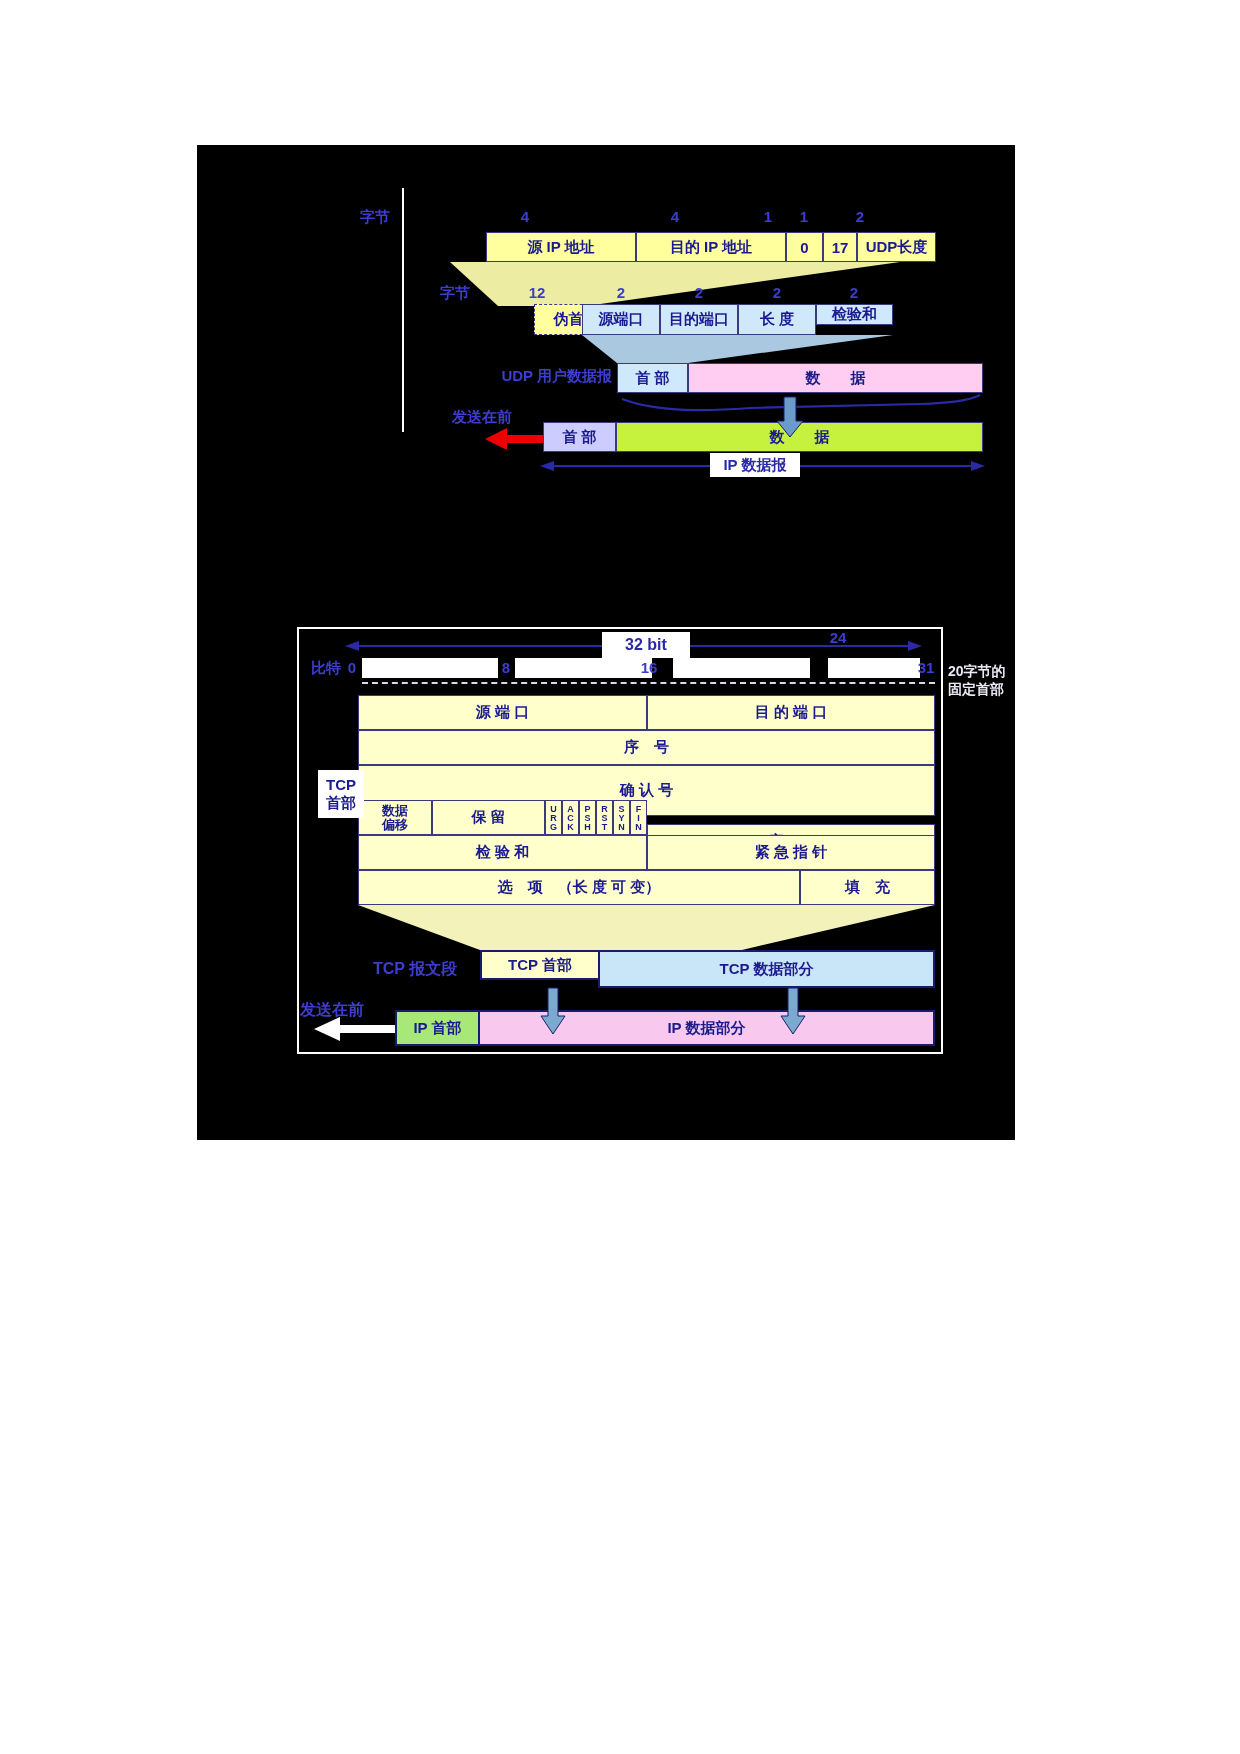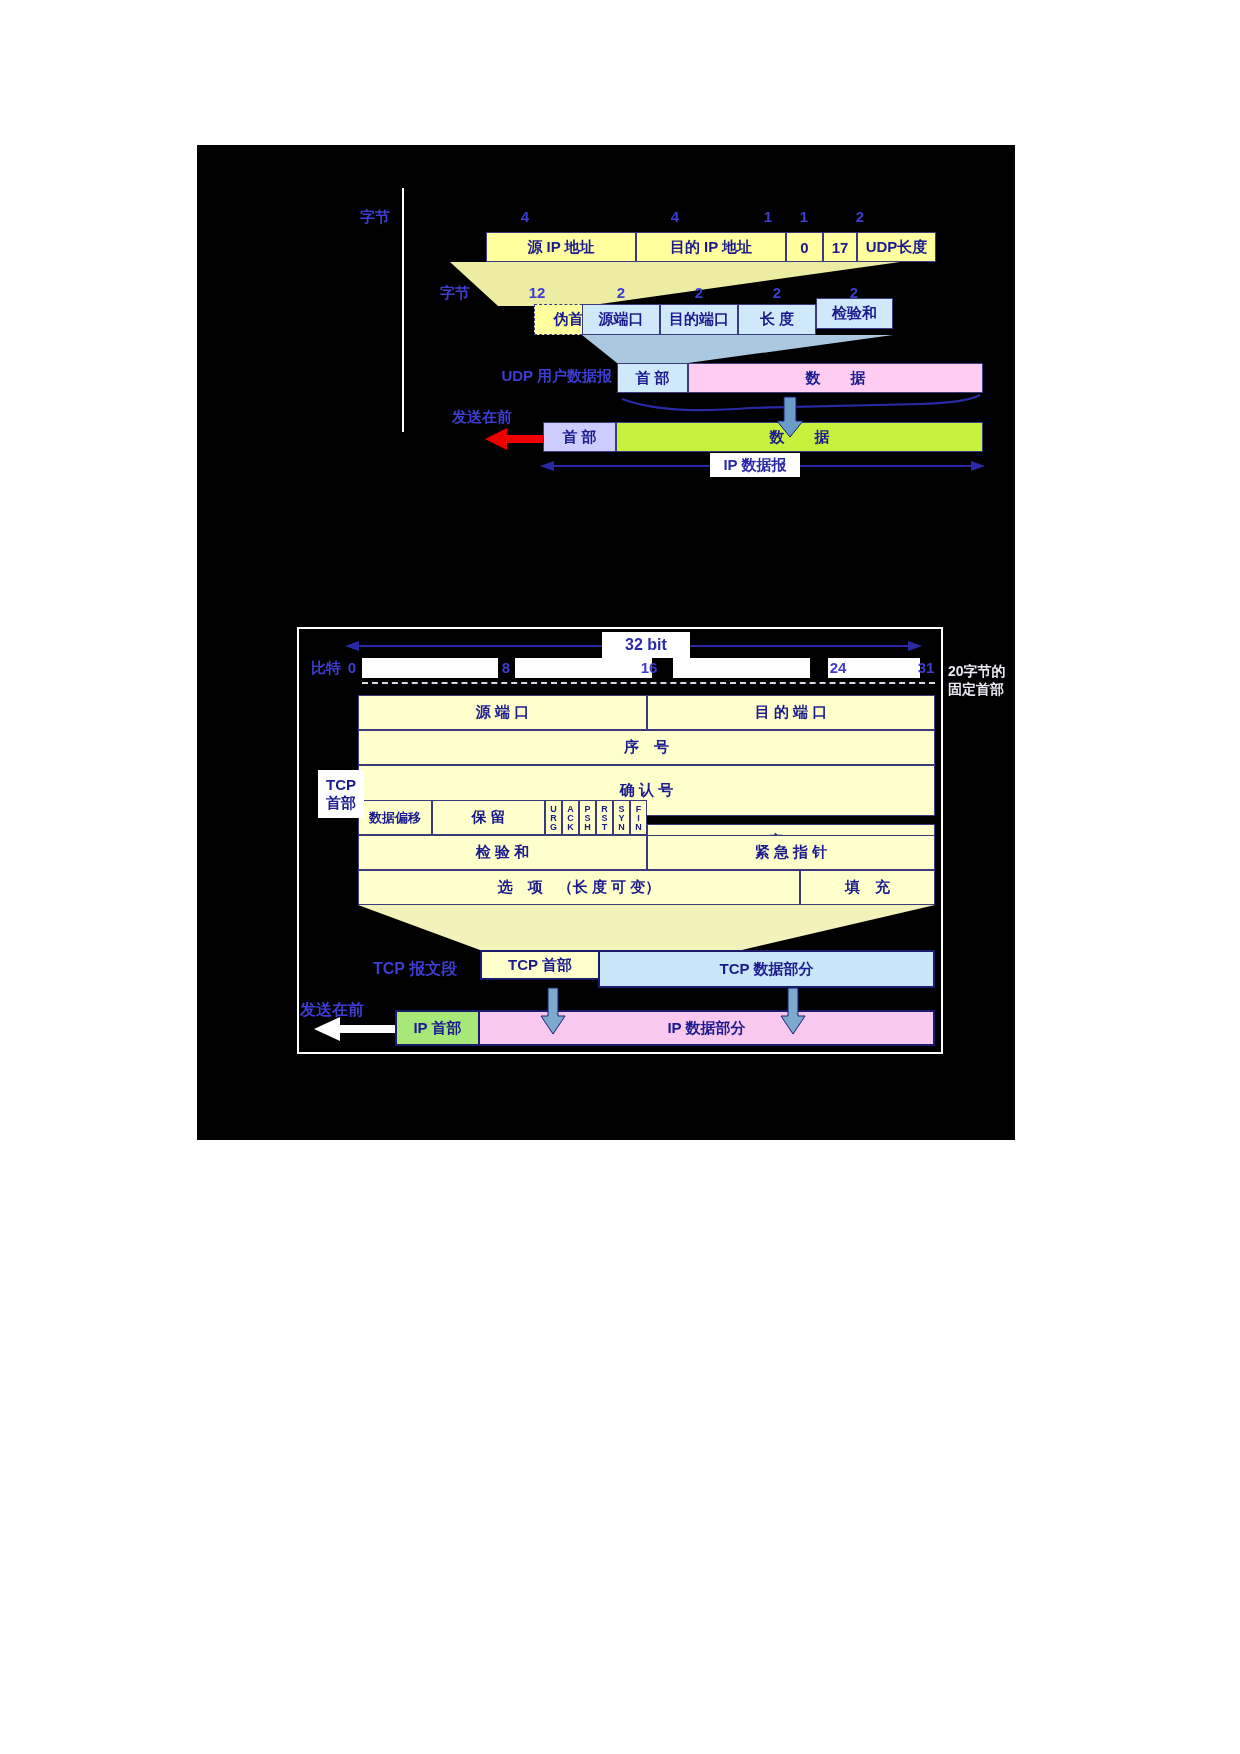--- a/index.html
+++ b/index.html
@@ -23,21 +23,21 @@
             white-space:nowrap;z-index:4;}
   .num{transform:translateX(-50%);}
   .wlbl{position:absolute;color:#e9e9f4;font-weight:bold;font-size:14px;
         white-space:nowrap;z-index:4;}
   .panel{position:absolute;box-sizing:border-box;border:2px solid #ffffff;background:#000;z-index:1;}
   .wbox{position:absolute;background:#ffffff;z-index:2;}
   .vflag{writing-mode:vertical-lr;text-orientation:upright;font-size:9px;
          line-height:10px;letter-spacing:-1px;font-weight:bold;}
   .svgabs{position:absolute;overflow:visible;z-index:2;}
   .toplayer{z-index:5;}
-  .two{display:flex;flex-direction:row;line-height:15px;align-items:center;}
+  .two{display:flex;flex-direction:column;line-height:15px;align-items:center;}
 </style>
 </head>
 <body>
 
 <div class="canvas">
 
   <div>
     <div style="position:absolute;left:205px;top:43px;width:2px;height:244px;background:#fff;"></div>
 
     <span class="lbl" style="left:163px;top:63px;">字节</span>
@@ -61,21 +61,21 @@
     <span class="num" style="left:340px;top:139px;">12</span>
     <span class="num" style="left:424px;top:139px;">2</span>
     <span class="num" style="left:502px;top:139px;">2</span>
     <span class="num" style="left:580px;top:139px;">2</span>
     <span class="num" style="left:657px;top:139px;">2</span>
 
     <div class="cell yellow dashed" style="left:301px;top:159px;width:84px;height:31px;">伪首部</div>
     <div class="cell blue" style="left:385px;top:159px;width:78px;height:31px;">源端口</div>
     <div class="cell blue" style="left:463px;top:159px;width:78px;height:31px;">目的端口</div>
     <div class="cell blue" style="left:541px;top:159px;width:78px;height:31px;">长 度</div>
-    <div class="cell blue" style="left:619px;top:153px;width:77px;height:31px;">检验和</div>
+    <div class="cell blue" style="left:619px;top:159px;width:77px;height:21px;">检验和</div>
 
     <svg class="svgabs" style="left:385px;top:190px;" width="311" height="28">
       <polygon points="0,0 311,0 106,28 35,28" fill="#aac8e0"></polygon>
     </svg>
 
     <span class="lbl" style="left:253px;top:222px;width:162px;text-align:right;">UDP 用户数据报</span>
     <div class="cell blue" style="left:420px;top:218px;width:71px;height:30px;">首  部</div>
     <div class="cell pink" style="left:491px;top:218px;width:295px;height:30px;">数　　据</div>
 
     <svg class="svgabs" style="left:423px;top:250px;" width="362" height="22">
@@ -115,21 +115,21 @@
                 color:#2a2aa6;font-weight:bold;font-size:16px;">32 bit</div>
 
     <span class="lbl" style="left:114px;top:514px;">比特</span>
     <div class="wbox" style="left:165px;top:513px;width:136px;height:20px;"></div>
     <div class="wbox" style="left:318px;top:513px;width:137px;height:20px;"></div>
     <div class="wbox" style="left:476px;top:513px;width:137px;height:20px;"></div>
     <div class="wbox" style="left:631px;top:513px;width:92px;height:20px;"></div>
     <span class="num" style="left:155px;top:514px;">0</span>
     <span class="num" style="left:309px;top:514px;">8</span>
     <span class="num" style="left:452px;top:514px;">16</span>
-    <span class="num" style="left:621px;top:514px;padding-left:40px;">24</span>
+    <span class="num" style="left:621px;top:484px;padding-left:40px;">24</span>
     <span class="num" style="left:729px;top:514px;text-align:center;">31</span>
     <div style="position:absolute;left:165px;top:537px;width:573px;height:0;
                 border-top:2px dashed #d9d9ea;z-index:2;"></div>
 
     <div class="cell pyellow" style="left:161px;top:550px;width:289px;height:35px;">源 端 口</div>
     <div class="cell pyellow" style="left:450px;top:550px;width:288px;height:35px;">目 的 端 口</div>
     <div class="cell pyellow" style="left:161px;top:585px;width:577px;height:35px;">序　号</div>
     <div class="cell pyellow" style="left:161px;top:620px;width:577px;height:51px;">确 认 号</div>
 
     <div class="cell pyellow" style="left:161px;top:655px;width:74px;height:35px;">

